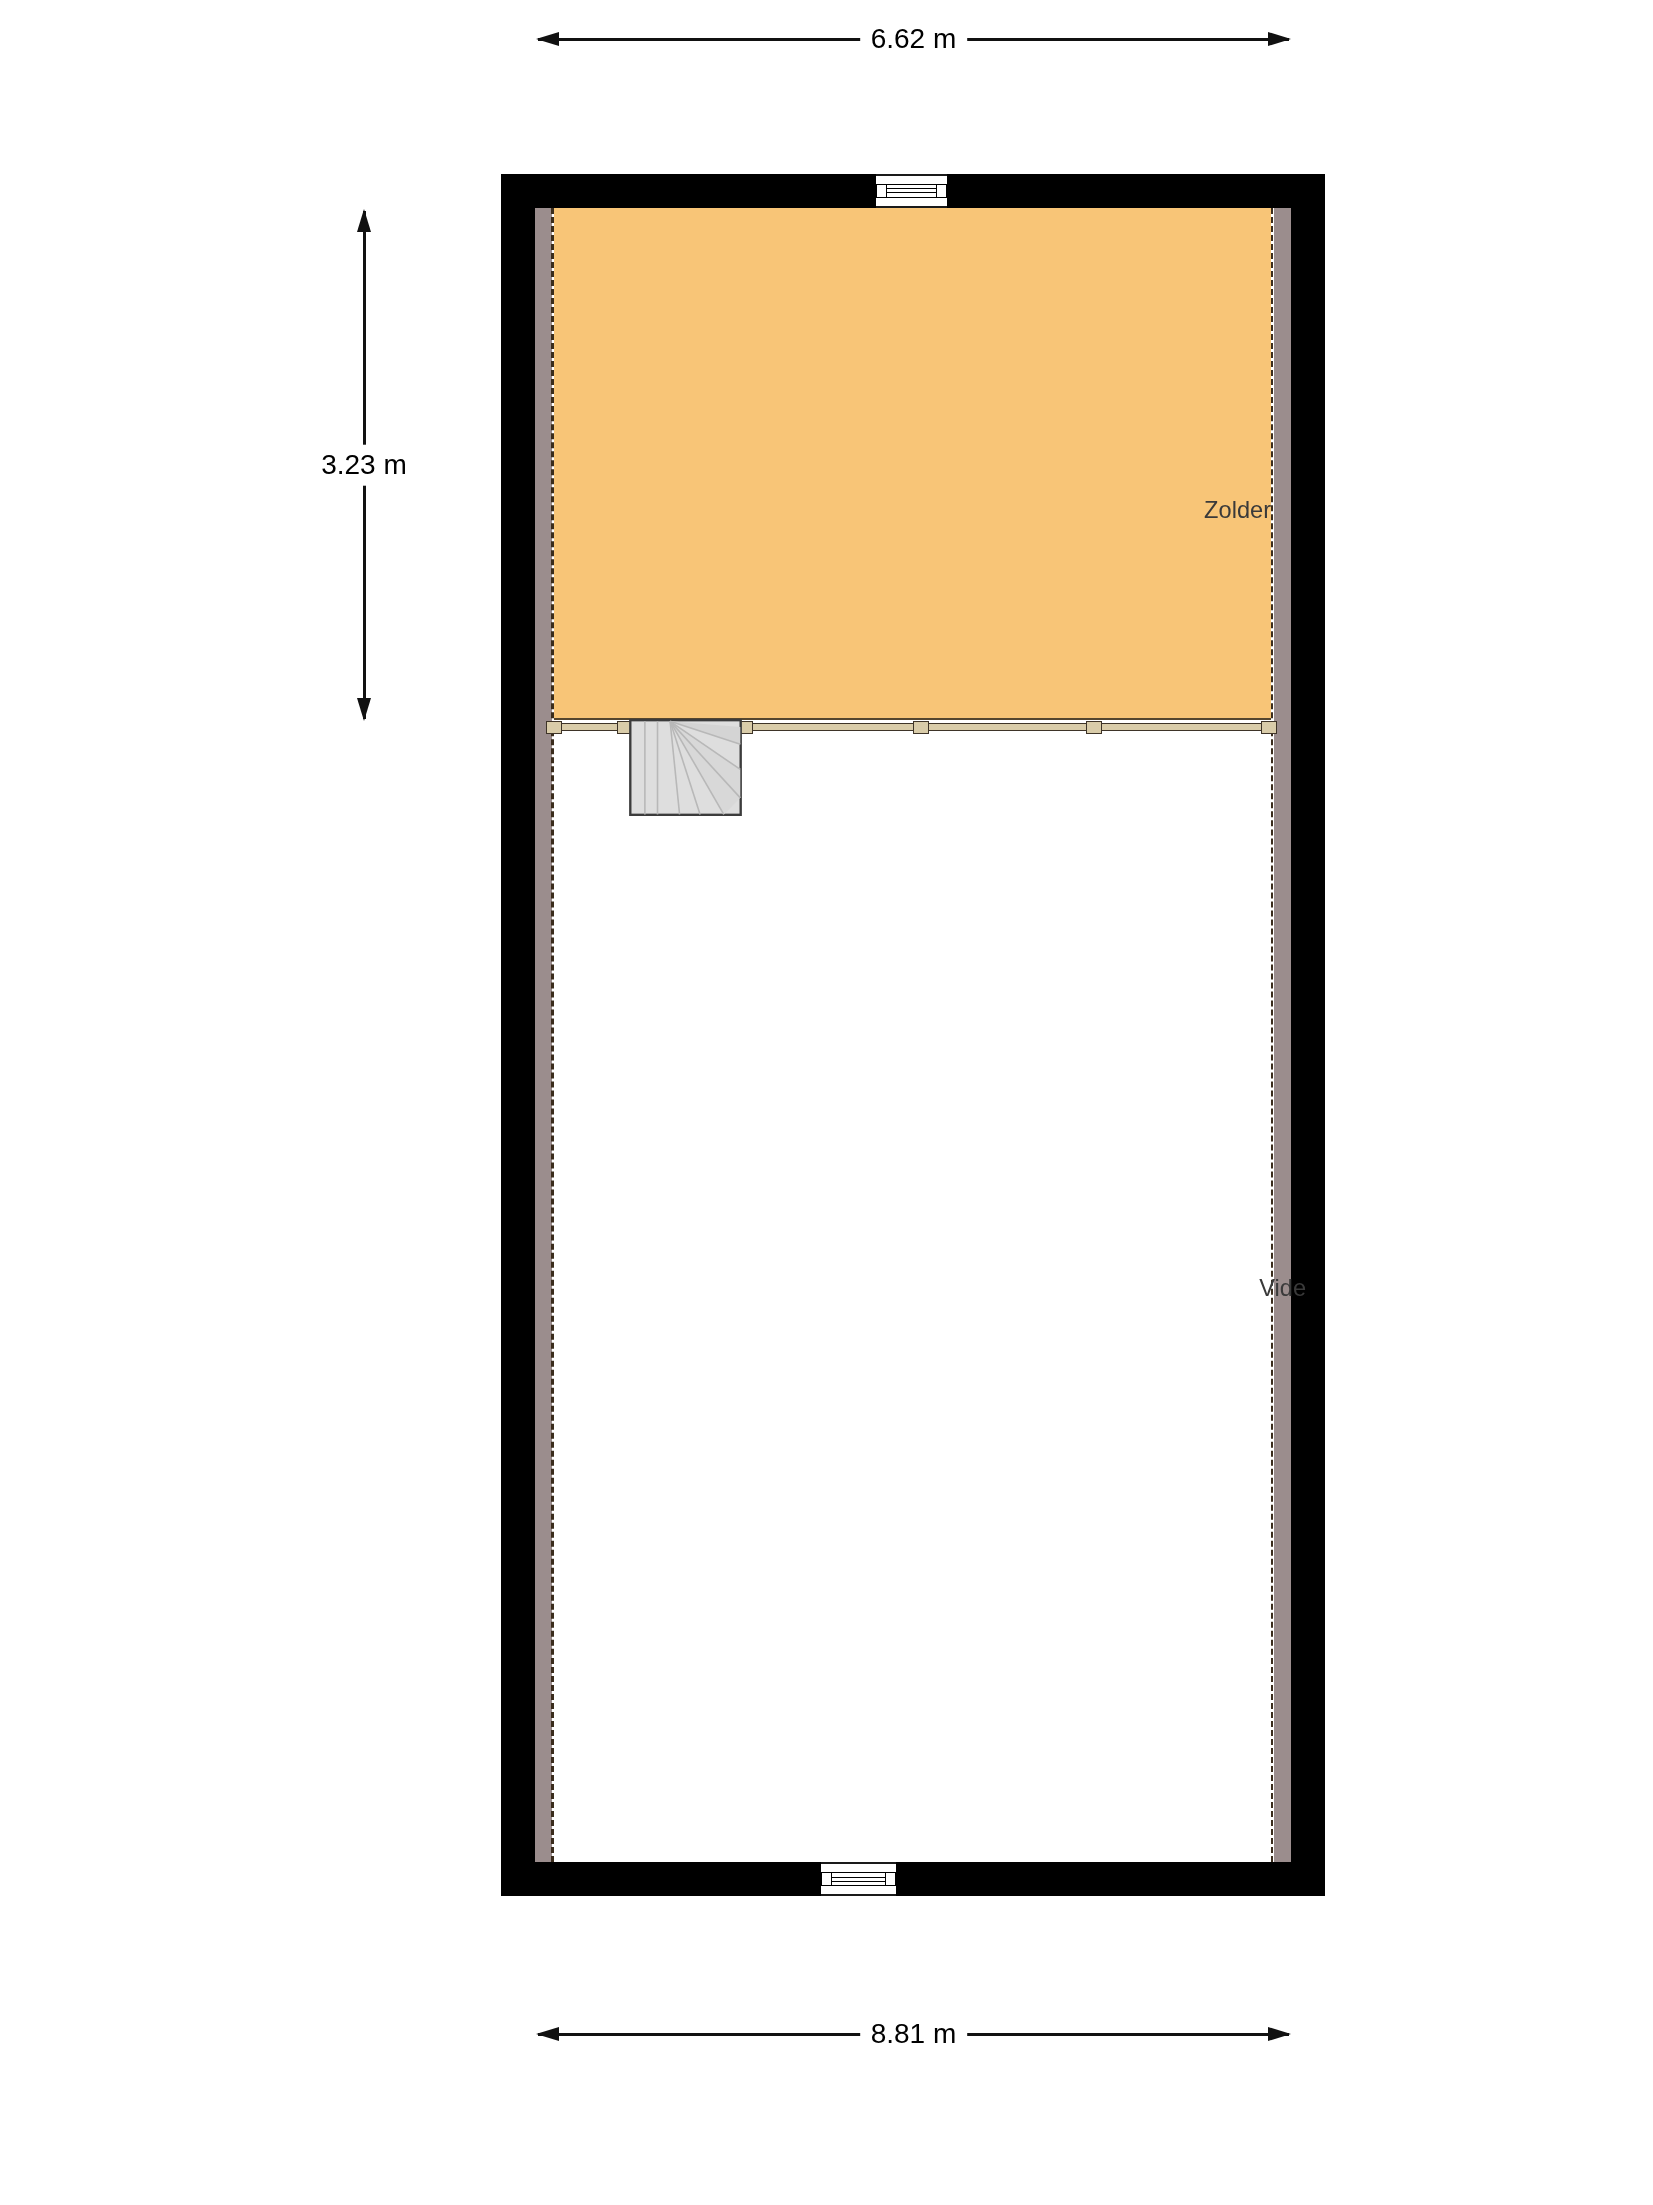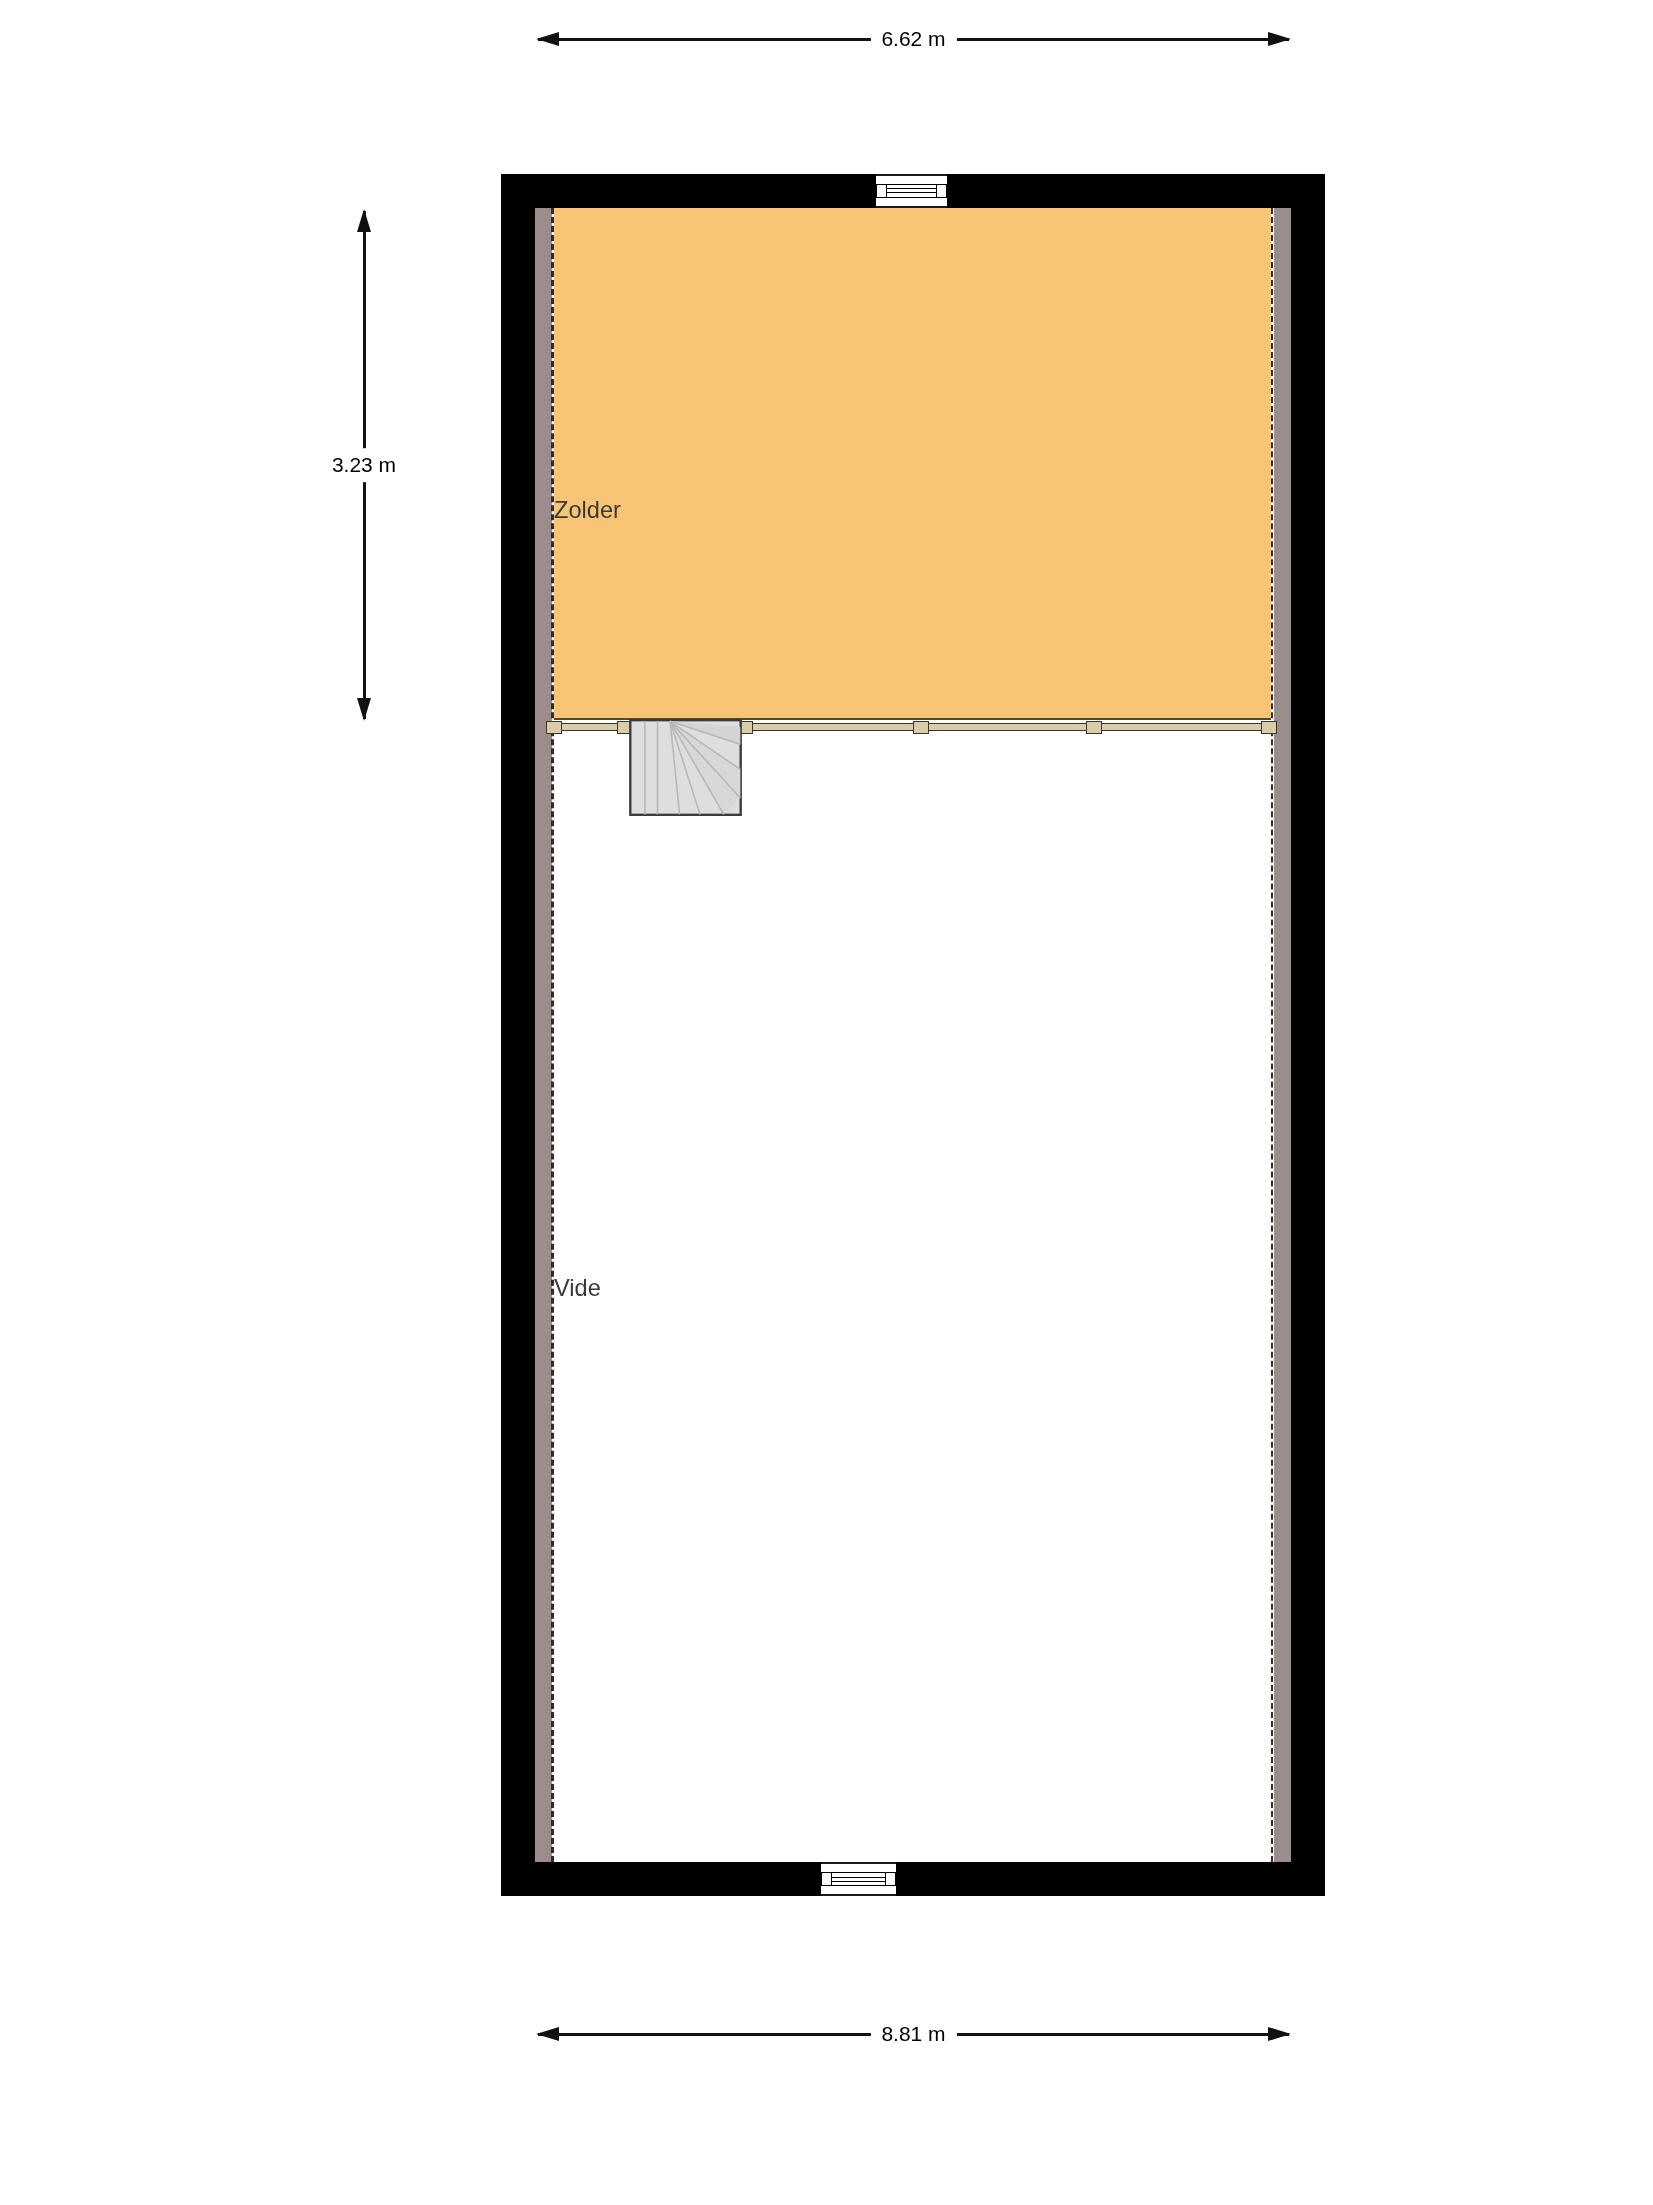--- a/index.html
+++ b/index.html
@@ -25,21 +25,21 @@
   
   .wall{position:absolute;background:var(--c-wall);}
 
   
   .lowroof{position:absolute;background:var(--c-lowroof);}
   .dashline{position:absolute;width:0;border-left:3.2px dashed var(--c-dash);}
 
   
   .room-zolder{position:absolute;background:var(--c-floor-zolder);border-bottom:2.4px solid var(--c-zolder-edge);}
   .room-vide{position:absolute;background:var(--c-floor-vide);}
-  .room-label{position:absolute;text-align:left;font-size:23.6px;color:var(--c-label);line-height:1;}
+  .room-label{position:absolute;text-align:right;font-size:23.6px;color:var(--c-label);line-height:1;}
 
   
   .rail{position:absolute;height:7.9px;background:var(--c-railing);border:1.6px solid var(--c-railing-border);}
   .post{position:absolute;width:15.8px;height:12.6px;background:var(--c-railing);border:1.6px solid var(--c-railing-border);}
 
   
   .stair{position:absolute;}
 
   
   .window{position:absolute;background:#ffffff;}
@@ -49,21 +49,21 @@
   .glazing .cap.last{border-right:none;border-left:1.6px solid #000;}
   .glazing .panes{flex:1;display:flex;flex-direction:column;}
   .glazing .panes div{flex:1;border-bottom:1.6px solid #000;}
   .glazing .panes div:last-child{border-bottom:none;}
 
   
   .dim-h{position:absolute;height:0;}
   .dim-h .line{position:absolute;top:-0.8px;left:0;right:0;height:2.4px;background:var(--c-dim);}
   .dim-v{position:absolute;width:0;}
   .dim-v .line{position:absolute;left:-0.8px;top:0;bottom:0;width:2.4px;background:var(--c-dim);}
-  .dim-label{position:absolute;background:#ffffff;color:#000;font-size:21px;line-height:1;padding:6.3px 11px;white-space:nowrap;}
+  .dim-label{position:absolute;background:#ffffff;color:#000;font-size:28px;line-height:1;padding:6.3px 11px;white-space:nowrap;}
   .dim-h .dim-label{left:50%;top:0;transform:translate(-50%,-50%);}
   .dim-v .dim-label{top:50%;left:0;transform:translate(-50%,-50%);}
   .ah{position:absolute;width:0;height:0;}
   .ah-left{left:-1.6px;top:0;transform:translateY(-50%);border-top:7.9px solid transparent;border-bottom:7.9px solid transparent;border-right:23.6px solid var(--c-dim);}
   .ah-right{right:-1.6px;top:0;transform:translateY(-50%);border-top:7.9px solid transparent;border-bottom:7.9px solid transparent;border-left:23.6px solid var(--c-dim);}
   .ah-up{top:-1.6px;left:0;transform:translateX(-50%);border-left:7.9px solid transparent;border-right:7.9px solid transparent;border-bottom:23.6px solid var(--c-dim);}
   .ah-down{bottom:-1.6px;left:0;transform:translateX(-50%);border-left:7.9px solid transparent;border-right:7.9px solid transparent;border-top:23.6px solid var(--c-dim);}
 
   .plan-title{position:absolute;text-align:center;font-size:37px;color:#000;line-height:1;}
 </style>

